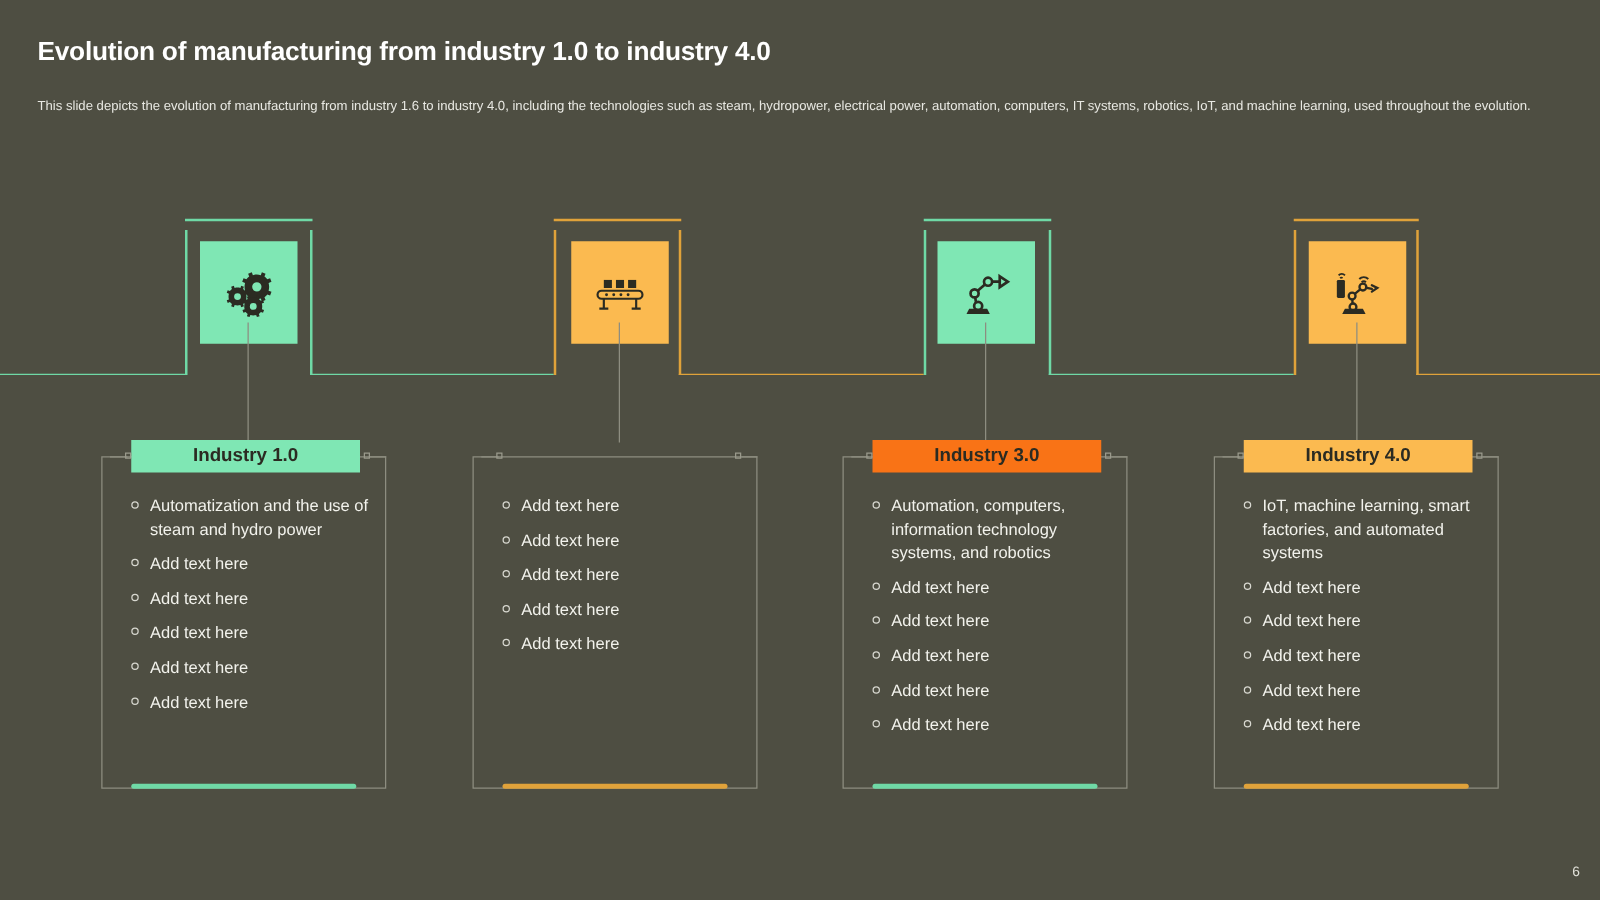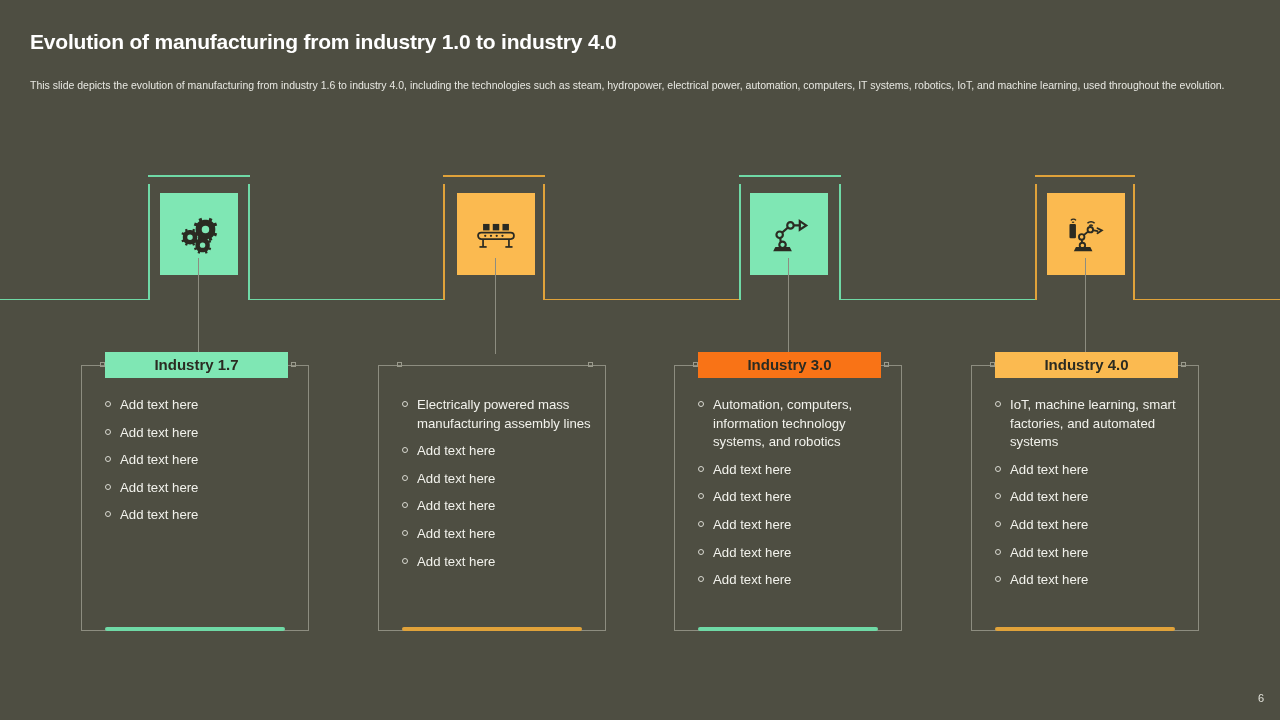--- a/index.html
+++ b/index.html
@@ -185,29 +185,33 @@
   </div>
 
   <div class="drop" style="left:198px;height:96px;"></div>
   <div class="drop" style="left:495px;height:96px;"></div>
   <div class="drop" style="left:788px;height:96px;"></div>
   <div class="drop" style="left:1085px;height:96px;"></div>
 
   <div class="card" style="left:81px;top:365px;width:228px;height:266px;">
   </div>
   <div class="card-head" style="left:105px;top:352px;width:183px;background:#7fe7b4;">
-    <span>Industry 1.7</span>
+    <span>Industry 1.0</span>
   </div>
   <div class="stub" style="left:88px;top:365px;width:14px;"></div>
   <div class="handle" style="left:100px;top:362px;"></div>
   <div class="handle" style="left:291px;top:362px;"></div>
   <div class="stub" style="left:296px;top:365px;width:13px;"></div>
   <div class="bullets" style="left:105px;top:396px;width:190px;">
     <div class="bullet">
       <span class="dot"></span>
+      <span class="btxt">Automatization and the use of steam and hydro power</span>
+    </div>
+    <div class="bullet">
+      <span class="dot"></span>
       <span class="btxt">Add text here</span>
     </div>
     <div class="bullet">
       <span class="dot"></span>
       <span class="btxt">Add text here</span>
     </div>
     <div class="bullet">
       <span class="dot"></span>
       <span class="btxt">Add text here</span>
     </div>
@@ -224,24 +228,20 @@
 
   <div class="card" style="left:378px;top:365px;width:228px;height:266px;">
   </div>
   <div class="stub" style="left:385px;top:365px;width:14px;"></div>
   <div class="handle" style="left:397px;top:362px;"></div>
   <div class="handle" style="left:588px;top:362px;"></div>
   <div class="stub" style="left:593px;top:365px;width:13px;"></div>
   <div class="bullets" style="left:402px;top:396px;width:190px;">
     <div class="bullet">
       <span class="dot"></span>
-      <span class="btxt">Electrically powered mass manufacturing assembly lines</span>
-    </div>
-    <div class="bullet">
-      <span class="dot"></span>
       <span class="btxt">Add text here</span>
     </div>
     <div class="bullet">
       <span class="dot"></span>
       <span class="btxt">Add text here</span>
     </div>
     <div class="bullet">
       <span class="dot"></span>
       <span class="btxt">Add text here</span>
     </div>

